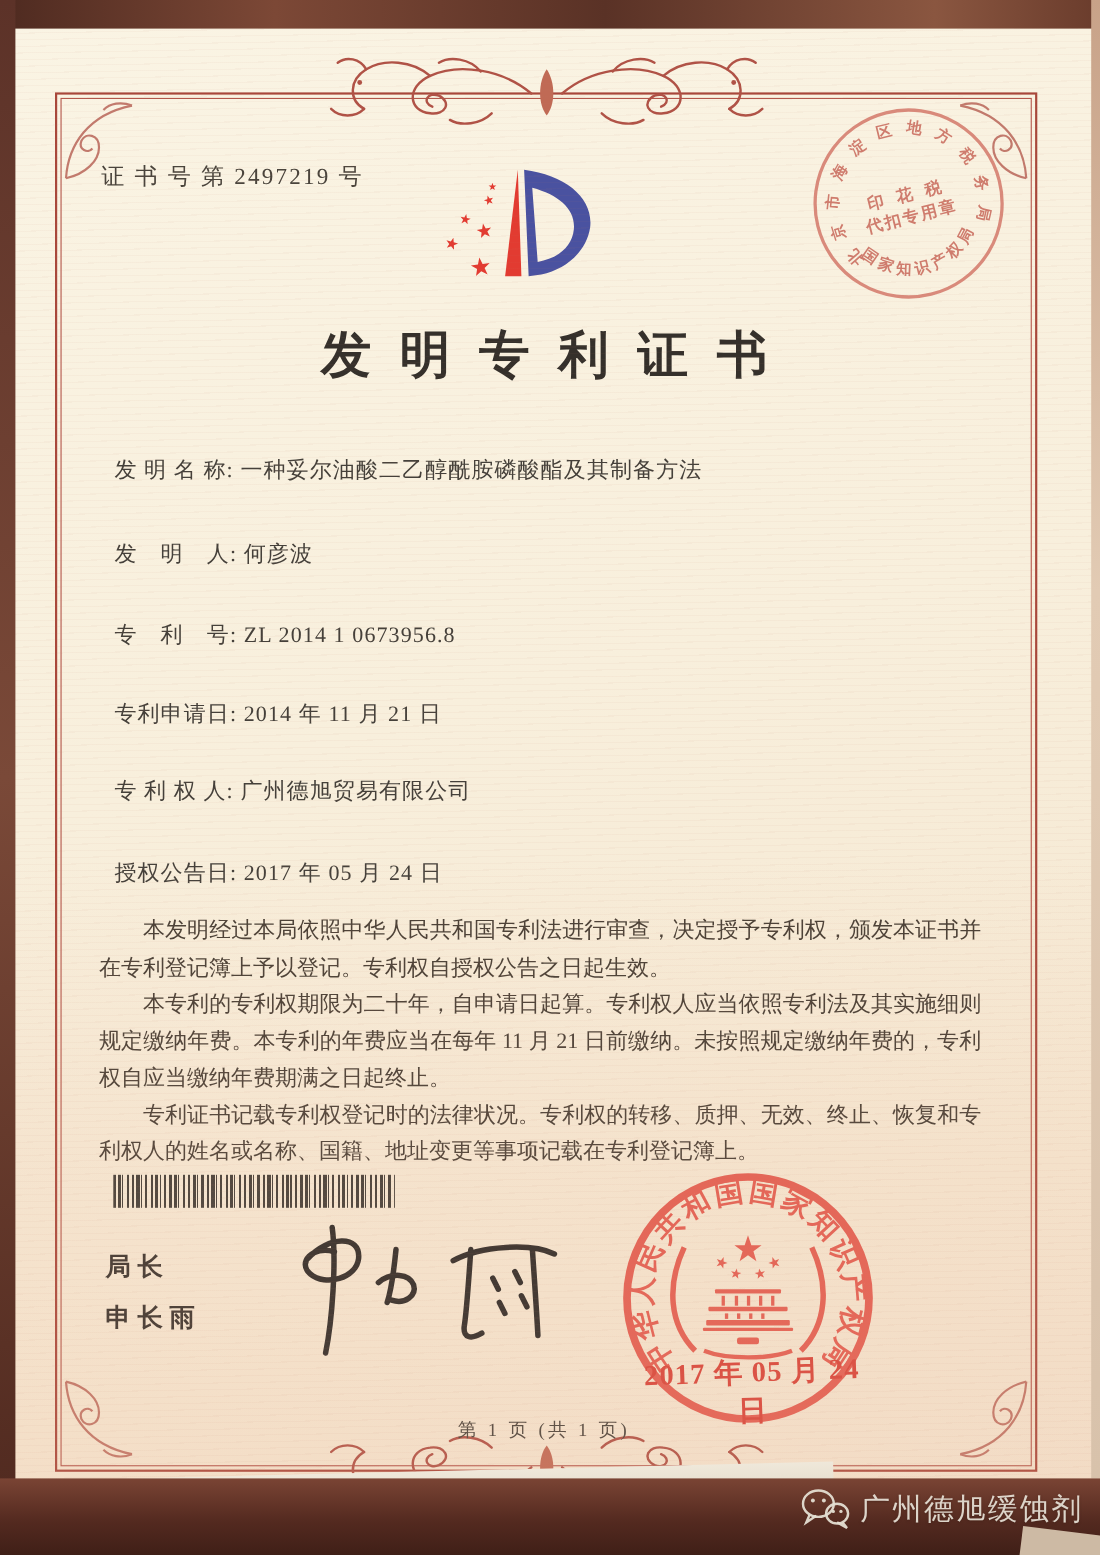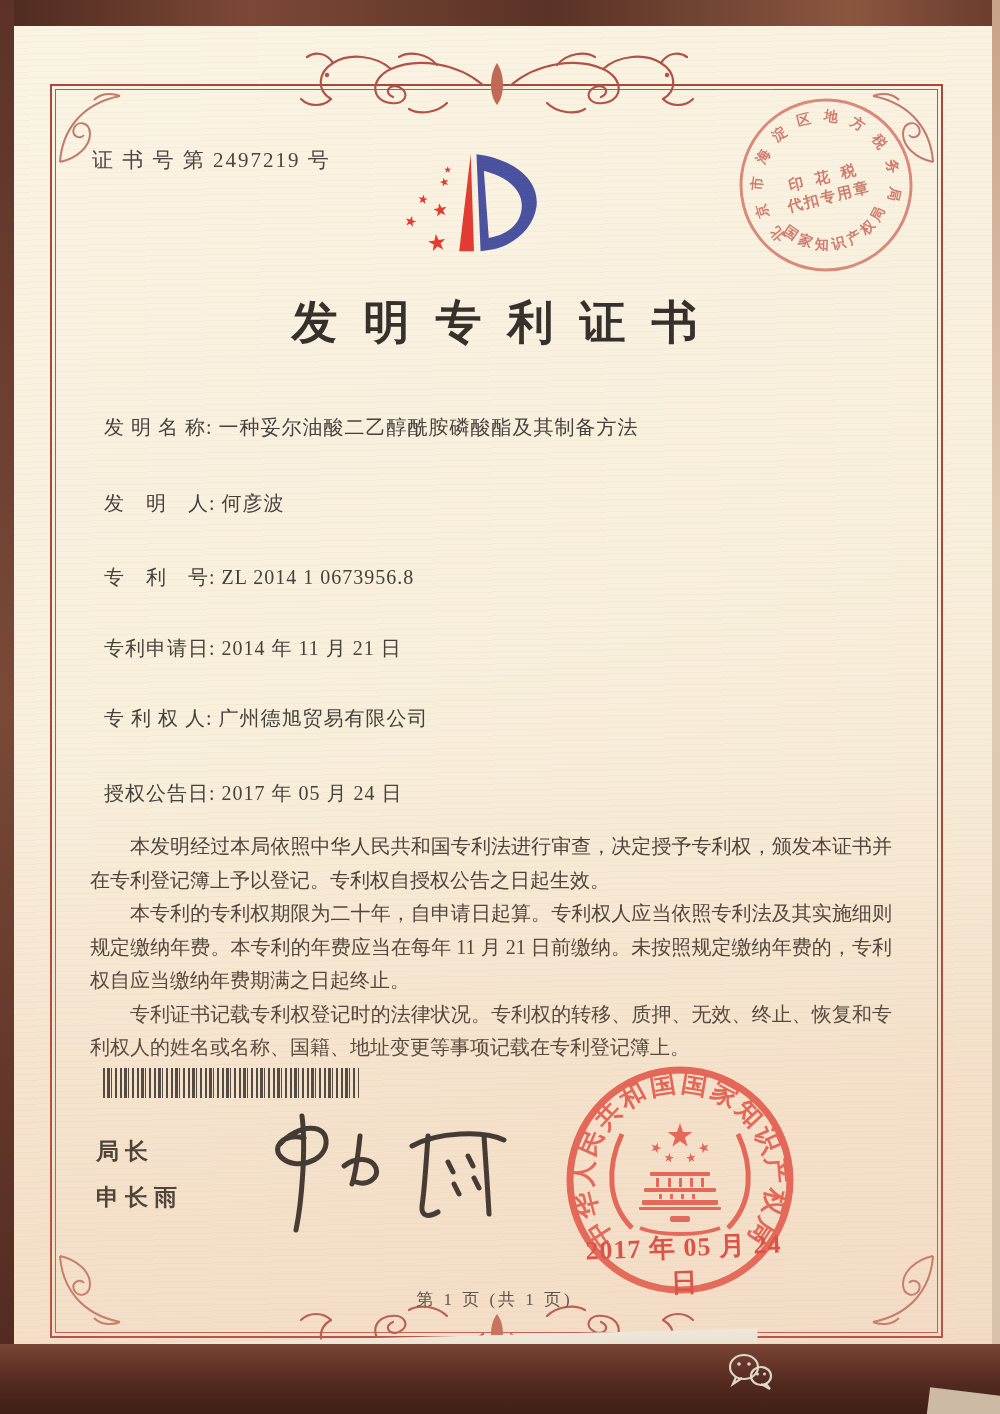--- a/index.html
+++ b/index.html
@@ -213,15 +213,16 @@
         <ellipse cx="33" cy="24" rx="10" ry="9"></ellipse>
         <path d="M38,32 L42,37 L33,32"></path>
       </g>
       <g fill="rgba(228,222,210,.95)">
         <circle cx="11" cy="12" r="1.8"></circle>
           <circle cx="21" cy="12" r="1.8"></circle>
         <circle cx="29.5" cy="22" r="1.5"></circle>
           <circle cx="36.5" cy="22" r="1.5"></circle>
       </g>
     </svg>
+    <span class="wm-text">广州德旭缓蚀剂</span>
   </div>
 
 </div>
 
 </body></html>

